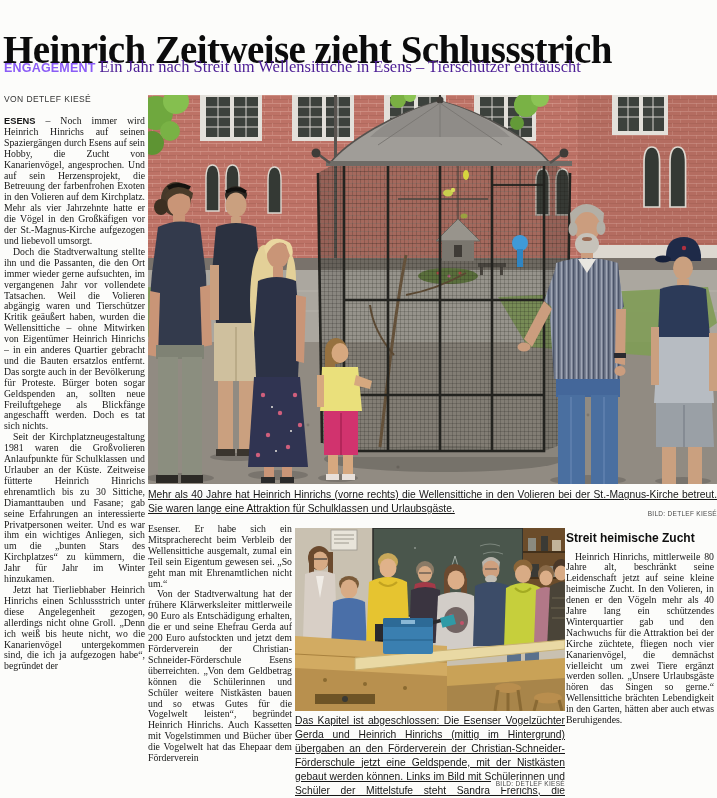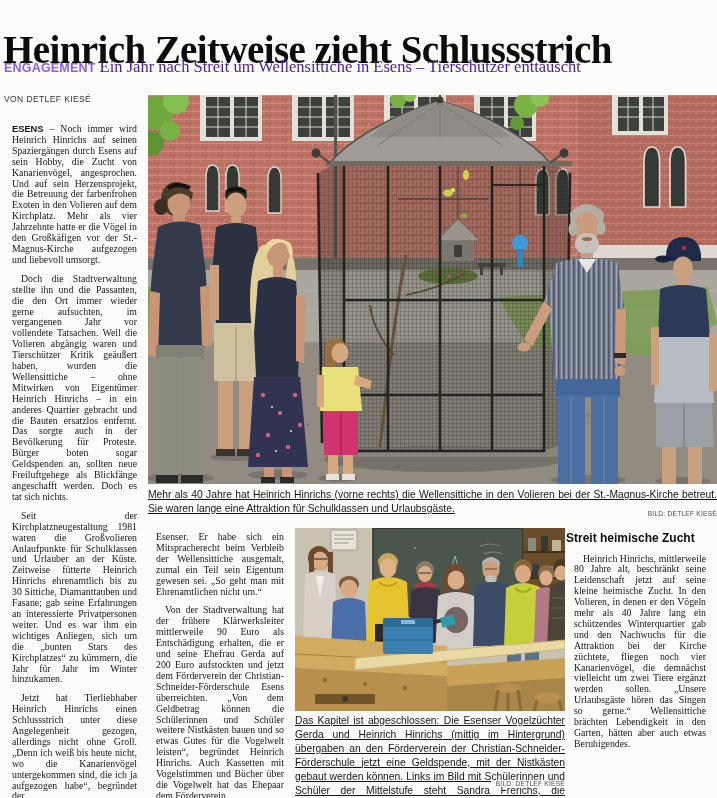--- a/index.html
+++ b/index.html
@@ -20,21 +20,21 @@
     font:400 8.5px "Liberation Sans",sans-serif;color:#333;letter-spacing:0.4px;
   }
   .col{
     position:absolute;font:400 9.8px/10.9px "Liberation Serif",serif;
     text-align:justify;color:#161616;overflow:hidden;
     -webkit-hyphens:auto;hyphens:auto;
   }
   #col1{left:4px;top:116px;width:141px;height:682px;}
   #col2{left:148px;top:524px;width:144px;height:274px;}
   #col3{left:566px;top:524px;width:148px;height:274px;}
-  .col p{margin:8px;}
+  .col p{margin:0;}
   .col p.indent{text-indent:9px;}
   .lead{font:700 9.3px "Liberation Sans",sans-serif;}
   .section-heading{
     font:700 12px/13.5px "Liberation Sans",sans-serif;text-align:left;
     margin:8px 0 6px;color:#0e0e0e;
   }
   .photo{position:absolute;overflow:hidden;background:#9a968f;}
   #photo1{left:148px;top:95px;width:569px;height:389px;}
   #photo2{left:295px;top:528px;width:270px;height:183px;}
   .photo svg{display:block;}

